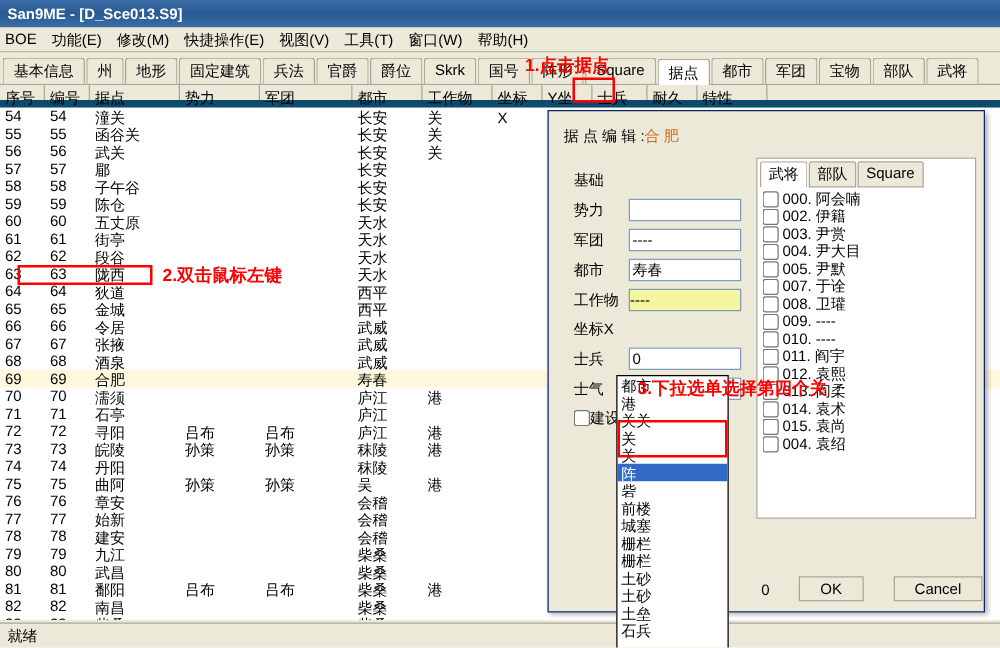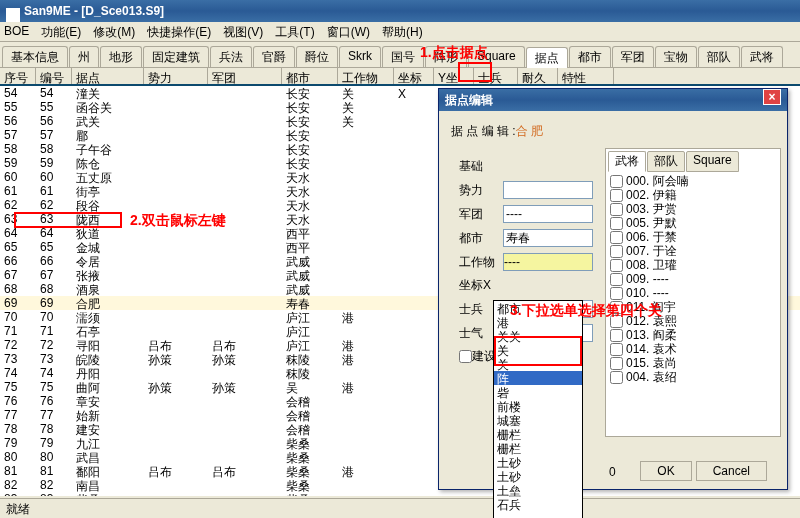--- a/index.html
+++ b/index.html
@@ -1,27 +1,27 @@
 <!DOCTYPE html>
 <html><head>
 <meta charset="utf-8">
 <style>
 * { box-sizing: border-box; margin: 0; padding: 0; font-family: "SimSun", "宋体", sans-serif; font-size: 12px; }
 body { background: #ece9d8; width: 800px; height: 518px; overflow: hidden; position: relative; }
-.titlebar { background: linear-gradient(to bottom, #3a6ea5 0%, #2a5a95 50%, #3a6ea5 100%); color: #fff; height: 22px; line-height: 22px; padding: 0 6px; font-weight: bold; display: flex; align-items: flex-end; }
+.titlebar { background: linear-gradient(to bottom, #3a6ea5 0%, #2a5a95 50%, #3a6ea5 100%); color: #fff; height: 22px; line-height: 22px; padding: 0 6px; font-weight: bold; display: flex; align-items: flex-start; flex-direction: column; }
 .titlebar .icon { width: 14px; height: 14px; background: #fff; margin-right: 4px; display: inline-block; }
 .menubar { background: #ece9d8; height: 20px; border-bottom: 1px solid #aca899; padding: 2px 4px; display: flex; gap: 12px; }
 .menubar span { cursor: default; }
 .tabs { background: #ece9d8; padding: 4px 2px 0; height: 26px; border-bottom: 1px solid #aca899; display: flex; gap: 1px; }
 .tab { background: #ece9d8; border: 1px solid #aca899; border-bottom: none; padding: 2px 8px; cursor: pointer; border-radius: 3px 3px 0 0; font-size: 12px; }
 .tab.active { background: #fff; position: relative; top: 1px; }
 .anno1 { position: absolute; top: 44px; left: 420px; color: #f00; font-weight: bold; font-size: 14px; z-index: 50; }
 .redbox1 { position: absolute; top: 62px; left: 458px; width: 34px; height: 20px; border: 2px solid #f00; z-index: 50; }
 .table-wrap { background: #fff; height: 428px; overflow: hidden; position: relative; }
-.thead { display: flex; background: #ece9d8; border-bottom: 2px solid #0c4a6e; height: 18px; }
+.thead { display: flex; background: #ece9d8; border-bottom: 6px solid #0c4a6e; height: 18px; }
 .thead div { border-right: 1px solid #aca899; padding: 2px 4px; font-size: 12px; }
 .c1{width:36px}.c2{width:36px}.c3{width:72px}.c4{width:64px}.c5{width:74px}.c6{width:56px}.c7{width:56px}.c8{width:40px}.c9{width:40px}.c10{width:44px}.c11{width:40px}.c12{width:56px}
 .tbody { height: 502px; overflow-y: auto; }
 .row { display: flex; height: 14px; }
 .row div { padding: 0 4px; font-size: 12px; white-space: nowrap; }
 .row.hl { background: #fff8dc; }
 .redbox2 { position: absolute; top: 212px; left: 14px; width: 108px; height: 16px; border: 2px solid #f00; z-index: 40; }
 .anno2 { position: absolute; top: 212px; left: 130px; color: #f00; font-weight: bold; font-size: 14px; z-index: 40; }
 .dialog { position: absolute; top: 88px; left: 438px; width: 350px; height: 402px; background: #ece9d8; border: 1px solid #0a246a; box-shadow: 2px 2px 4px rgba(0,0,0,0.3); z-index: 30; }
 .dlg-title { background: linear-gradient(to bottom,#3a6ea5,#2a5a95,#3a6ea5); color:#fff; height:22px; line-height:22px; padding:0 6px; font-weight:bold; display:flex; justify-content:space-between; }
@@ -35,21 +35,21 @@
 .inp { border:1px solid #7f9db9; background:#fff; height:18px; width:90px; padding:0 2px; }
 .sel { border:1px solid #7f9db9; background:#fff; height:18px; width:90px; }
 .sel.hl { background:#f5f5a0; }
 .dlg-right { width: 176px; border:1px solid #aca899; background:#fff; padding:2px; position:relative; }
 .rtabs { display:flex; gap:1px; margin-bottom:2px; }
 .rtab { border:1px solid #aca899; padding:1px 6px; background:#ece9d8; border-radius:2px 2px 0 0; cursor:pointer; }
 .rtab.active { background:#fff; border-bottom-color:#fff; }
 .checklist { height: 260px; overflow-y:auto; }
 .checkitem { display:flex; align-items:center; padding:0 2px; height:14px; }
 .checkitem input { margin-right:3px; }
-.dlg-btns { position:absolute; bottom:8px; right:20px; display:flex; gap:4px; }
+.dlg-btns { position:absolute; bottom:8px; right:1px; display:flex; gap:24px; }
 .btn { background:#ece9d8; border:1px solid #aca899; padding:2px 16px; cursor:pointer; }
 .dlg-num { position:absolute; bottom:10px; left:170px; }
 .dropdown { position:absolute; top:300px; left:493px; width:90px; background:#fff; border:1px solid #000; z-index:60; }
 .dropdown div { padding:0 3px; height:14px; cursor:pointer; }
 .dropdown div.selblue { background:#316ac5; color:#fff; }
 .anno3 { position:absolute; top:302px; left:510px; color:#f00; font-weight:bold; font-size:14px; z-index:70; }
 .redbox3 { position:absolute; top:336px; left:494px; width:88px; height:30px; border:2px solid #f00; z-index:70; }
 .status { position:absolute; bottom:0; left:0; width:100%; height:20px; background:#ece9d8; border-top:1px solid #aca899; padding:2px 6px; }
 </style>
 </head>
@@ -380,24 +380,20 @@
         <div class="c6">柴桑</div>
         <div class="c7"></div>
       </div>
     </div>
 </div>
 
 <div class="redbox2"></div>
 <div class="anno2">2.双击鼠标左键</div>
 
 <div class="dialog">
-  <div class="dlg-title">
-    <span>据点编辑</span>
-    <span class="dlg-close">×</span>
-  </div>
   <div class="dlg-head">
     <span>据 点 编 辑 :</span><span class="orange">合 肥</span>
   </div>
   <div class="dlg-body">
     <div class="dlg-left">
       <div class="field">
           <label>基础</label>
         </div>
       <div class="field">
           <label>势力</label>
@@ -445,25 +441,25 @@
           <div class="checkitem">
             <input type="checkbox" style="">
             <span>002. 伊籍</span>
           </div>
           <div class="checkitem">
             <input type="checkbox" style="">
             <span>003. 尹赏</span>
           </div>
           <div class="checkitem">
             <input type="checkbox" style="">
+            <span>004. 尹大目</span>
+          </div>
+          <div class="checkitem">
+            <input type="checkbox" style="">
             <span>005. 尹默</span>
-          </div>
-          <div class="checkitem">
-            <input type="checkbox" style="">
-            <span>006. 于禁</span>
           </div>
           <div class="checkitem">
             <input type="checkbox" style="">
             <span>007. 于诠</span>
           </div>
           <div class="checkitem">
             <input type="checkbox" style="">
             <span>008. 卫瓘</span>
           </div>
           <div class="checkitem">

